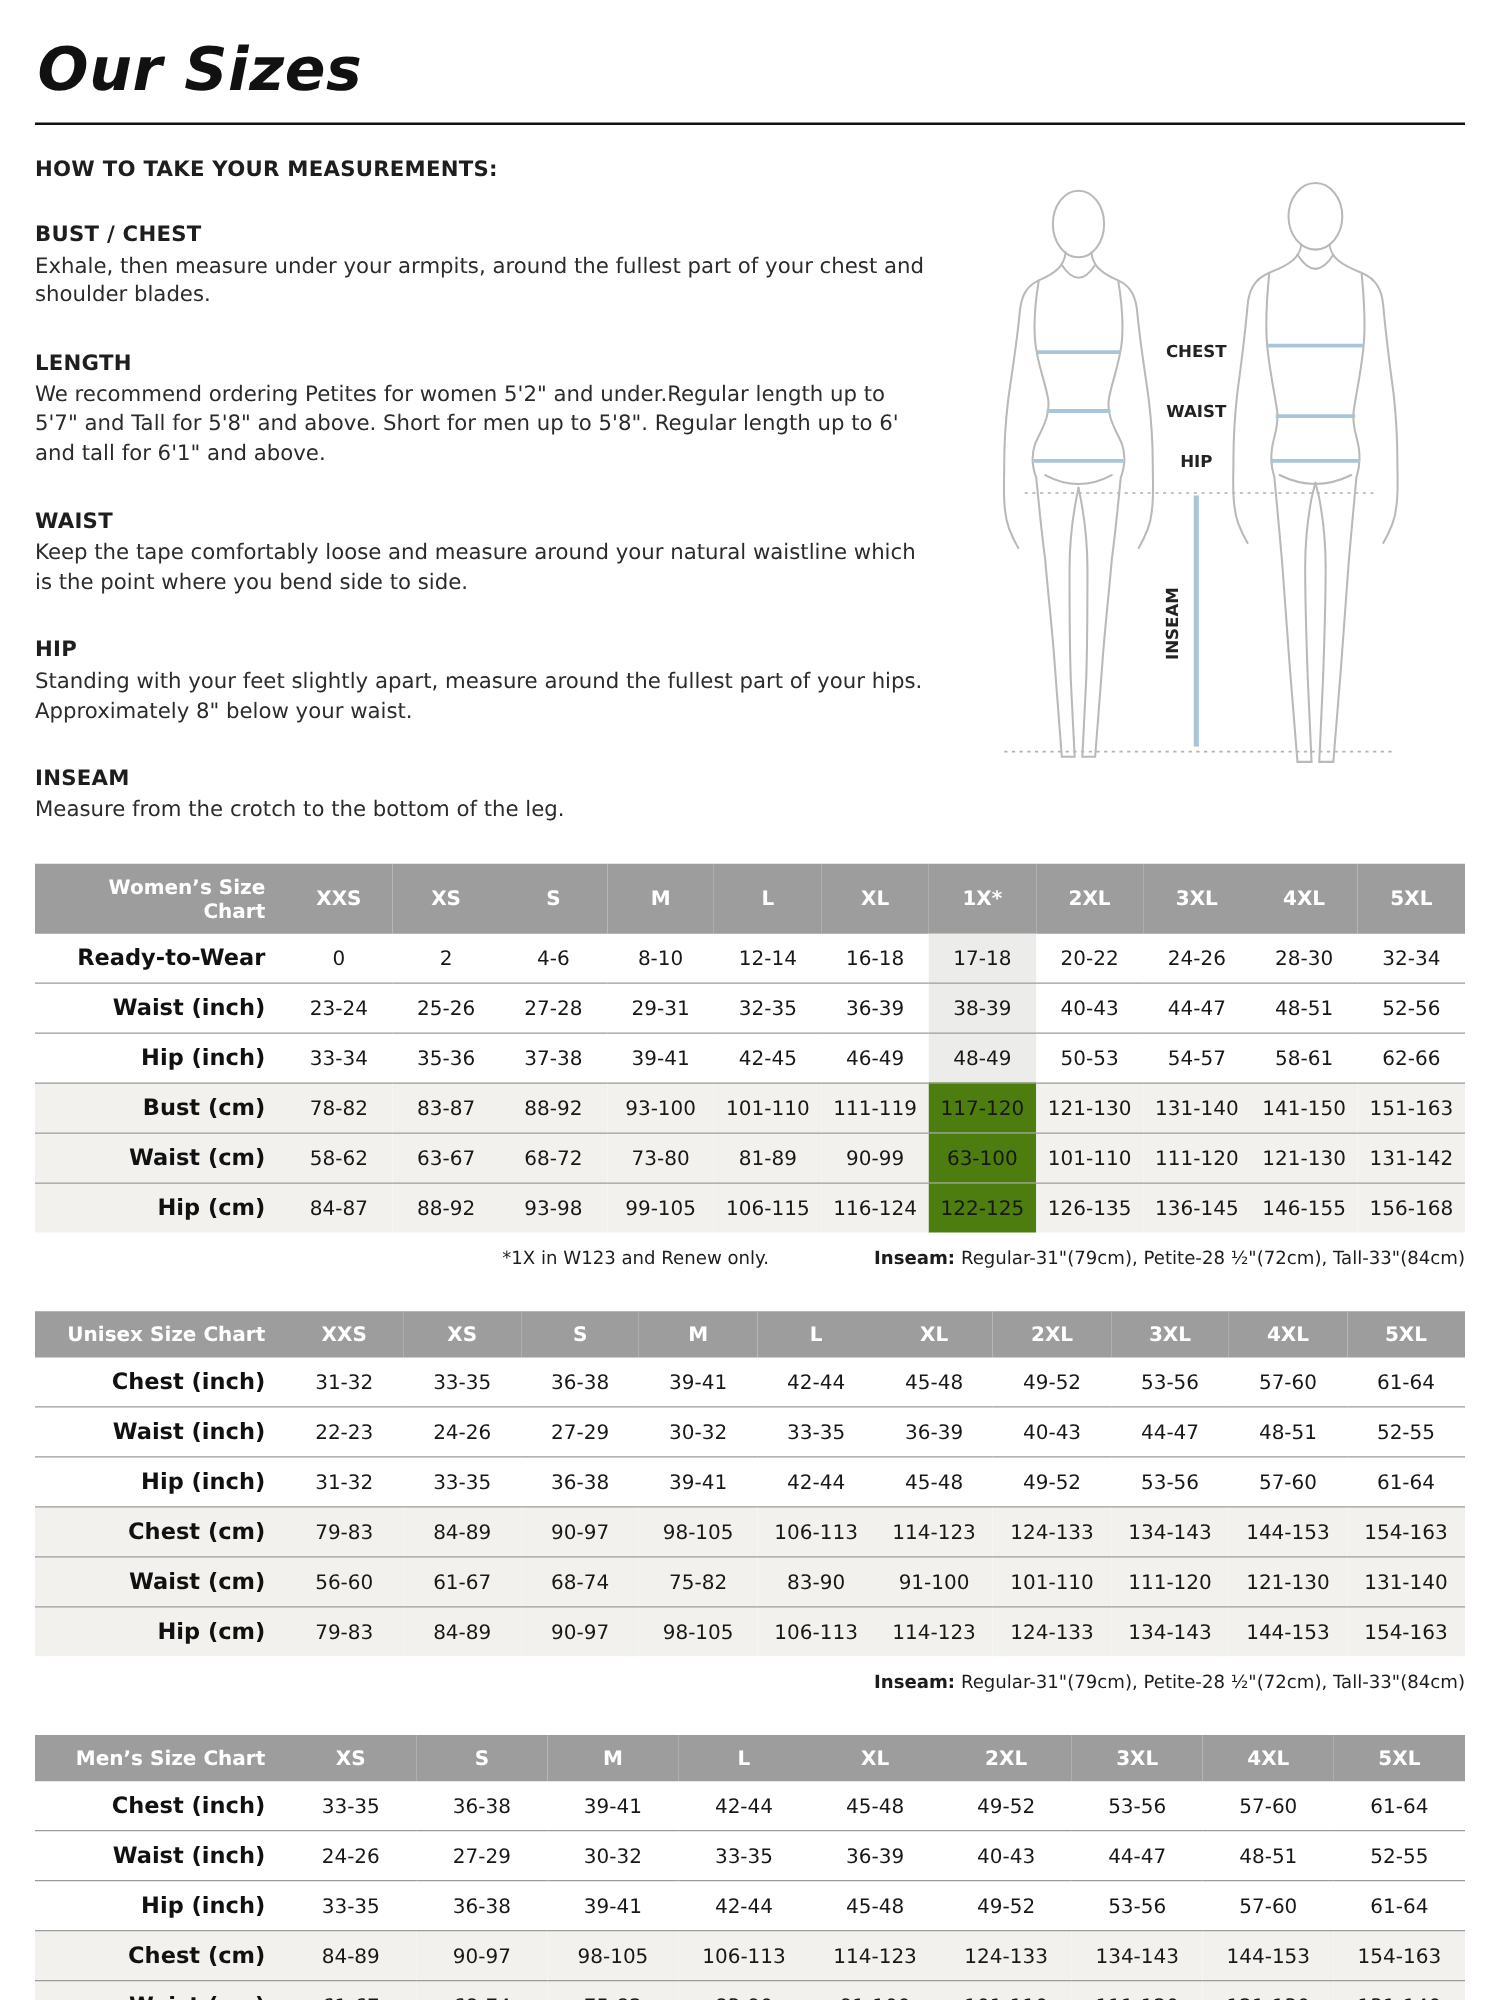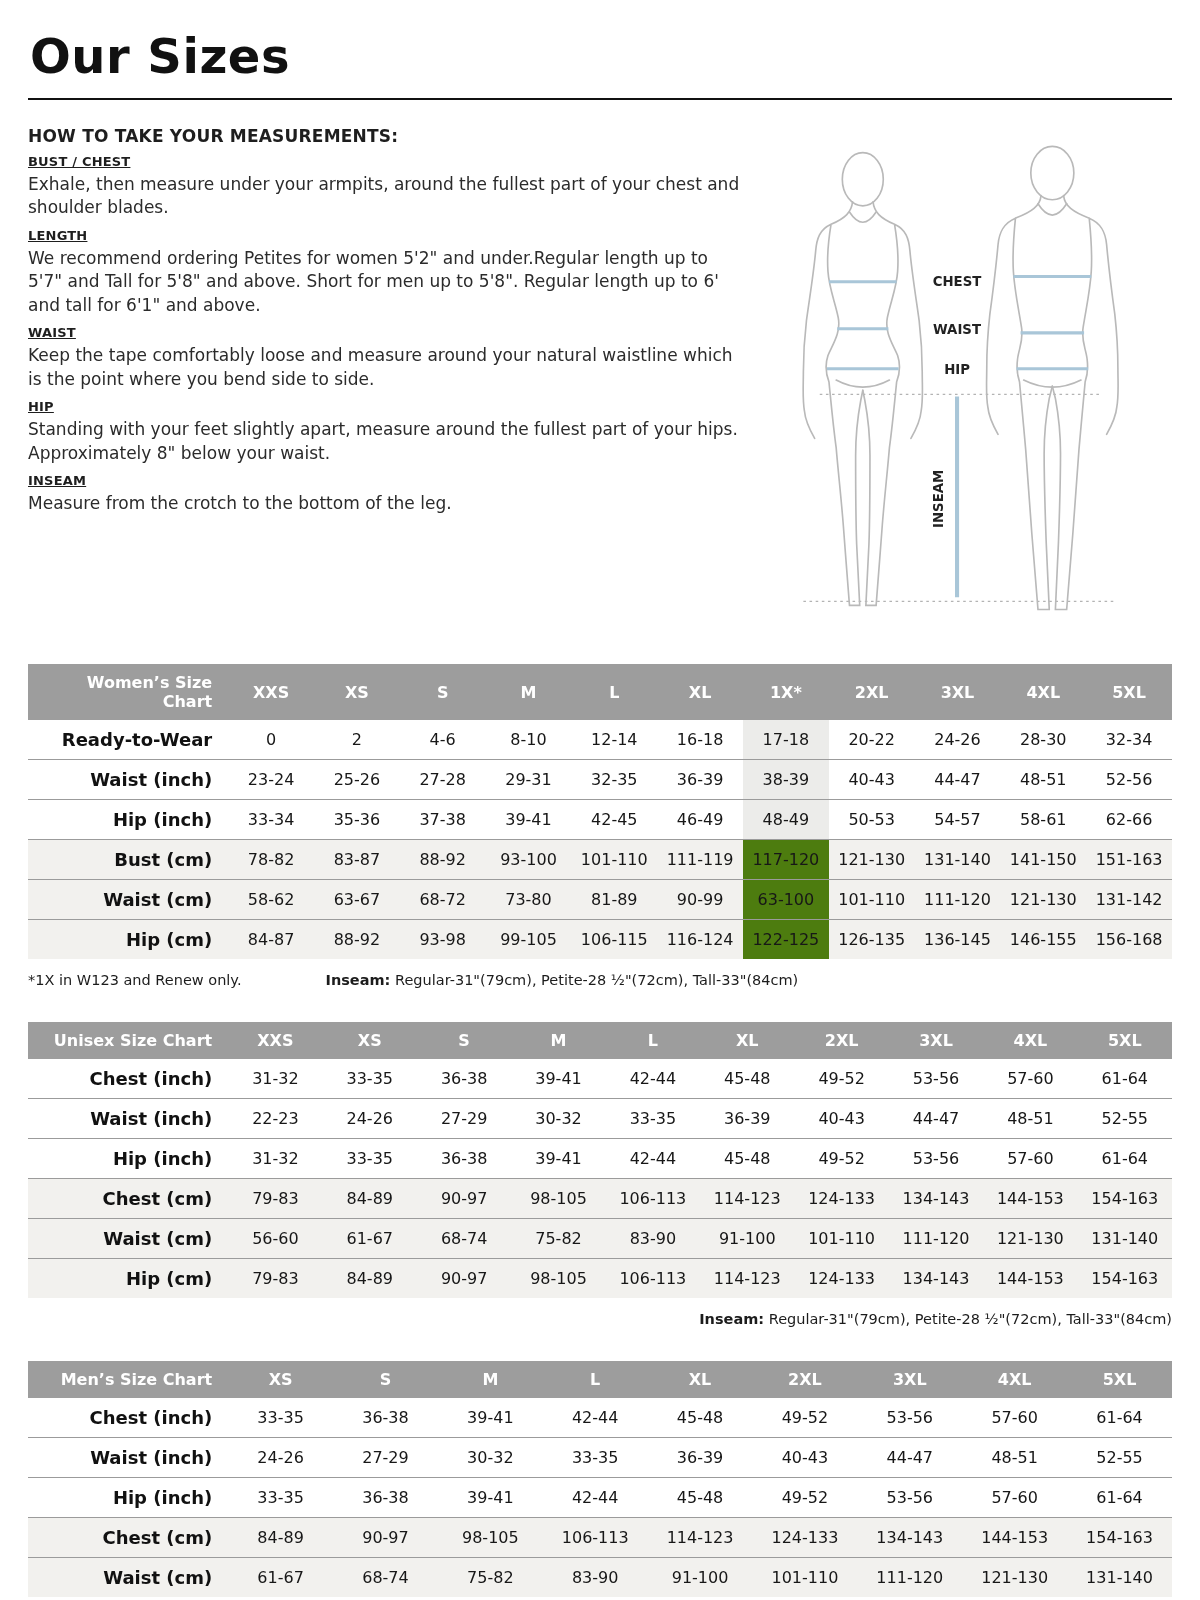--- a/index.html
+++ b/index.html
@@ -4,27 +4,27 @@
 <style>
   * { box-sizing: border-box; }
   html,body { margin:0; padding:0; background:#fff; }
   body {
     width:1200px; min-height:1600px;
     font-family:"DejaVu Sans","Liberation Sans",sans-serif;
     color:#1e1e1e;
   }
   .page { padding:24px 28px 30px 28px; }
 
-  .page-title { font-size:48px; font-weight:800; letter-spacing:.5px; margin:4px 0 14px 2px; color:#111; }
+  .page-title { font-size:48px; font-weight:800; letter-spacing:.5px; margin:4px 0 14px 2px; color:#111;font-style:italic; }
   .title-rule { height:2px; background:#111; margin:0 0 24px 0; }
 
   .intro-wrap { display:flex; gap:16px; }
   .intro-text { flex:1; max-width:715px; }
   .how-to { font-size:17px; font-weight:700; letter-spacing:.2px; margin:2px 0 6px; }
-  .sec-head { font-size:13px; font-weight:700; letter-spacing:.2px; margin:8px 0 4px;text-decoration:underline; }
+  .sec-head { font-size:17px; font-weight:700; letter-spacing:.2px; margin:32px 0 4px; }
   .sec-body { font-size:17px; line-height:1.38; margin:0; color:#2b2b2b; }
 
   .diagram { width:400px; flex:0 0 400px; padding-top:4px; }
 
   .table-block { margin-top:34px; }
   .table-block.first { margin-top:30px; }
 
   table.size-table { width:100%; border-collapse:collapse; table-layout:fixed; }
   table.size-table thead th {
     background:#9d9d9d; color:#fff; font-weight:700; font-size:16px;
@@ -32,21 +32,21 @@
   }
   table.size-table thead th.lbl { text-align:right; padding-right:16px; width:17.5%; font-size:16px; }
   table.size-table td { padding:9px 3px; font-size:16px; text-align:center; color:#171717; }
   table.size-table td.lbl { text-align:right; padding-right:16px; font-weight:700; font-size:18px; color:#111; }
   table.size-table tbody tr { border-bottom:1px solid #9b9b9b; }
   table.size-table tbody tr:last-child { border-bottom:none; }
   table.size-table tbody tr.shaded td { background:#f2f1ee; }
   table.size-table tbody td.hl { background:#ececea; }
   table.size-table tbody tr.shaded td.hl { background:#4d7c0f; }
 
-  .fn { display:flex; gap:84px; margin-top:13px; font-size:14.5px; color:#1c1c1c; }
+  .fn { display:flex; justify-content:flex-end; gap:84px; margin-top:13px; font-size:14.5px; color:#1c1c1c; }
   .fn b { font-weight:700; }
   .fn.single { justify-content:flex-end; }
 
   svg text { font-family:"DejaVu Sans","Liberation Sans",sans-serif; }
 </style>
 </head>
 <body>
 
 <div class="page">
 

